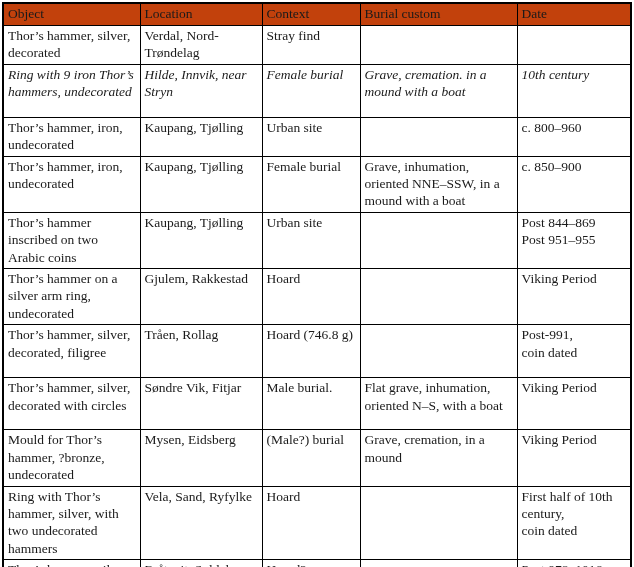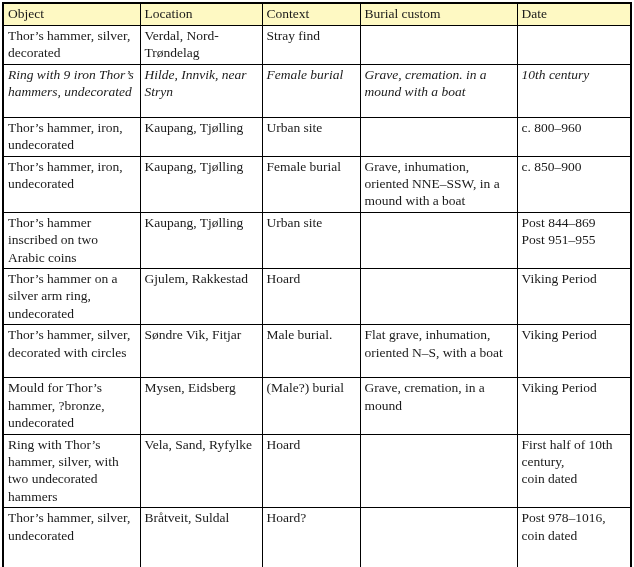--- a/index.html
+++ b/index.html
@@ -27,21 +27,21 @@
     border: 1px solid #000000;
     vertical-align: top;
     text-align: left;
     padding: 1px 5px 2px 4px;
     line-height: 17.4px;
     white-space: pre-line;
     overflow: hidden;
     font-weight: normal;
   }
   .data-table thead th {
-    background: #fef9c3;
+    background: #c2410c;
     height: 18px;
     margin-left: 13px;
   }
   col.c-object  { width: 137px; }
   col.c-location{ width: 122px; }
   col.c-context { width: 98px;  }
   col.c-burial  { width: 157px; }
   col.c-date    { width: 114px; }
   tbody tr:nth-child(1)  { height: 35px; padding-left: 40px; }
   tbody tr:nth-child(2)  { height: 53px; font-style: italic; }
@@ -114,20 +114,28 @@
 Post 951–955</td>
       </tr>
       <tr>
         <td>Thor’s hammer on a silver arm ring, undecorated</td>
         <td>Gjulem, Rakkestad</td>
         <td>Hoard</td>
         <td></td>
         <td>Viking Period</td>
       </tr>
       <tr>
+        <td>Thor’s hammer, silver, decorated, filigree</td>
+        <td>Tråen, Rollag</td>
+        <td>Hoard (746.8 g)</td>
+        <td></td>
+        <td>Post-991,
+coin dated</td>
+      </tr>
+      <tr>
         <td>Thor’s hammer, silver, decorated with circles</td>
         <td>Søndre Vik, Fitjar</td>
         <td>Male burial.</td>
         <td>Flat grave, inhumation, oriented N–S, with a boat</td>
         <td>Viking Period</td>
       </tr>
       <tr>
         <td>Mould for Thor’s hammer, ?bronze, undecorated</td>
         <td>Mysen, Eidsberg</td>
         <td>(Male?) burial</td>

